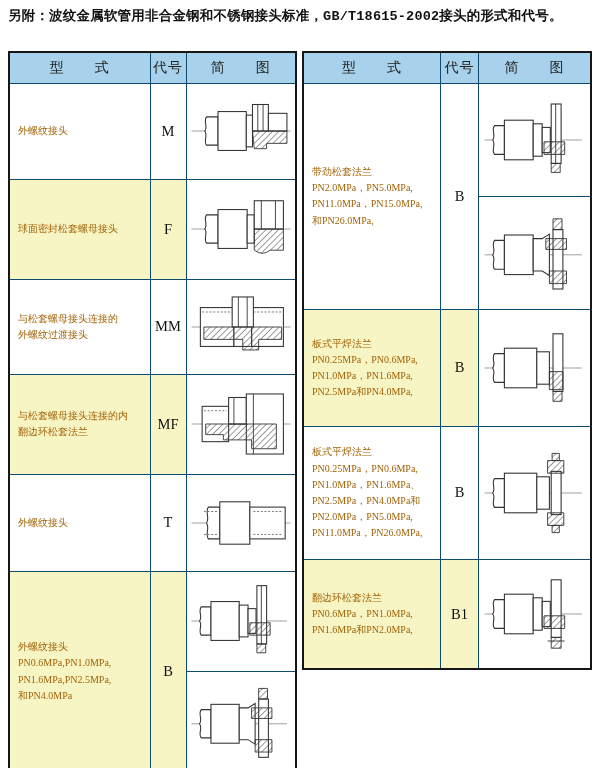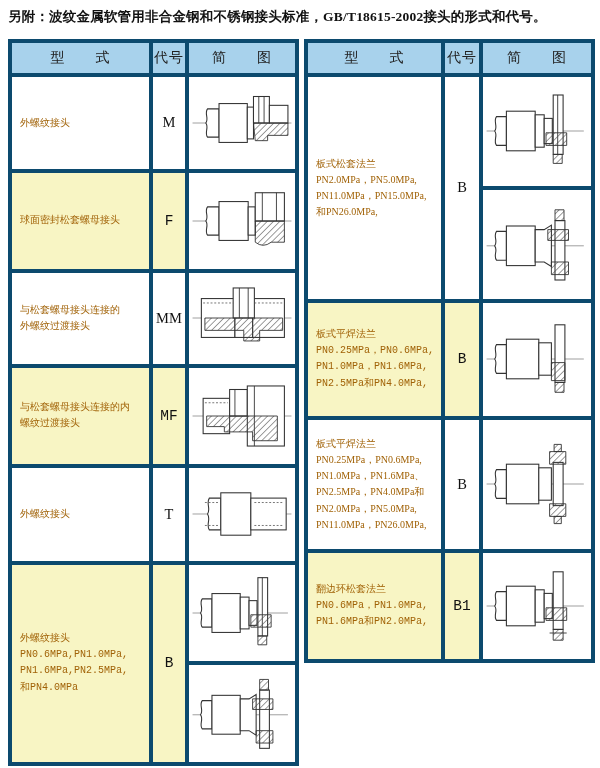--- a/index.html
+++ b/index.html
@@ -2,40 +2,40 @@
 <html><head>
 <meta charset="utf-8">
 <style>
   html,body{margin:0;padding:0;background:#fff;}
   .page{
     box-sizing:border-box;width:600px;height:768px;overflow:hidden;
     background:#fff;padding:6px 8px 0 8px;
     font-family:"Liberation Serif","DejaVu Serif",serif;color:#111;
   }
   .doc-title{
-    font-family:Liberation Serif, serif;
+    font-family:Liberation Mono, monospace;
     font-weight:bold;font-size:13.5px;line-height:1.4;
-    margin:2px 0 12px 0;letter-spacing:0.2px;white-space:nowrap;
+    margin:2px 0 24px 0;letter-spacing:0.2px;white-space:nowrap;
   }
   .tables{display:flex;gap:5px;align-items:flex-start;}
   table{border-collapse:collapse;table-layout:fixed;border:2px solid #161616;}
   table.left{width:289px;}
   table.right{width:290px;}
-  th,td{border:4px solid #0c4a6e;padding:0;vertical-align:middle;}
+  th,td{border:1px solid #0c4a6e;padding:0;vertical-align:middle;}
   th{
     background:#a8d2ec;font-weight:normal;font-size:14px;height:30px;
     letter-spacing:1px;color:#222;
   }
   td.type{
     font-size:10px;line-height:1.62;padding:4px 3px 4px 8px;
     white-space:pre-line;color:#a16207;
   }
   td.code{text-align:center;font-size:14.5px;color:#111;}
   td.diag{text-align:center;background:#fff;}
-  .hl{background:#f8f5c4;font-family:Liberation Mono, monospace;}
+  .hl{background:#f8f5c4;}
   svg{vertical-align:middle;display:inline-block;}
   .fw{fill:#fff;stroke:#333;stroke-width:1.2;}
   .ln{stroke:#333;stroke-width:1;fill:none;}
   .ht{fill:url(#hatch);stroke:#333;stroke-width:1;}
   .cl{stroke:#666;stroke-width:0.7;}
   .dsh{stroke:#555;stroke-width:0.9;stroke-dasharray:2.2 2;fill:none;}
 </style>
 </head>
 <body>
 
@@ -116,21 +116,21 @@
             <line class="ln" x1="67" y1="12" x2="67" y2="46"></line>
             <line class="dsh" x1="16" y1="29" x2="50" y2="29"></line>
             <line class="dsh" x1="74" y1="29" x2="106" y2="29"></line>
             <path class="ht" d="M18 46 H106 V60 H80 V72 H62 V60 H18 Z"></path>
           </svg>
         </td>
       </tr>
 
       <tr style="height:100px">
         <td class="type hl">与松套螺母接头连接的内
-螺纹过渡接头</td>
+翻边环松套法兰</td>
         <td class="code hl">MF</td>
         <td class="diag">
           <svg viewBox="0 0 120 92" width="106" height="84">
             <line class="cl" x1="4" y1="46" x2="116" y2="46"></line>
             <rect class="fw" x="16" y="26" width="30" height="40"></rect>
             <rect class="fw" x="46" y="16" width="20" height="30"></rect>
             <line class="ln" x1="52" y1="16" x2="52" y2="46"></line>
             <rect class="fw" x="66" y="12" width="42" height="68"></rect>
             <line class="ln" x1="74" y1="12" x2="74" y2="80"></line>
             <line class="dsh" x1="18" y1="31" x2="44" y2="31"></line>
@@ -200,21 +200,21 @@
           <col style="width:112px">
         </colgroup>
       <tbody>
           <tr style="height:30px">
         <th>型　　式</th>
         <th>代号</th>
         <th>简　　图</th>
       </tr>
 
       <tr style="height:113px">
-        <td class="type" rowspan="2">板式松套法兰
+        <td class="type" rowspan="2">带劲松套法兰
 PN2.0MPa，PN5.0MPa,
 PN11.0MPa，PN15.0MPa,
 和PN26.0MPa,</td>
         <td class="code" rowspan="2">B</td>
         <td class="diag">
           <svg viewBox="0 0 120 92" width="108" height="88">
             <line class="cl" x1="4" y1="46" x2="112" y2="46"></line>
             <path class="fw" d="M26 30 H15 c-4 5 2 11 -2 16 c4 5 -2 11 2 16 H26 Z"></path>
             <rect class="fw" x="26" y="24" width="32" height="44"></rect>
             <rect class="fw" x="58" y="28" width="10" height="36"></rect>

